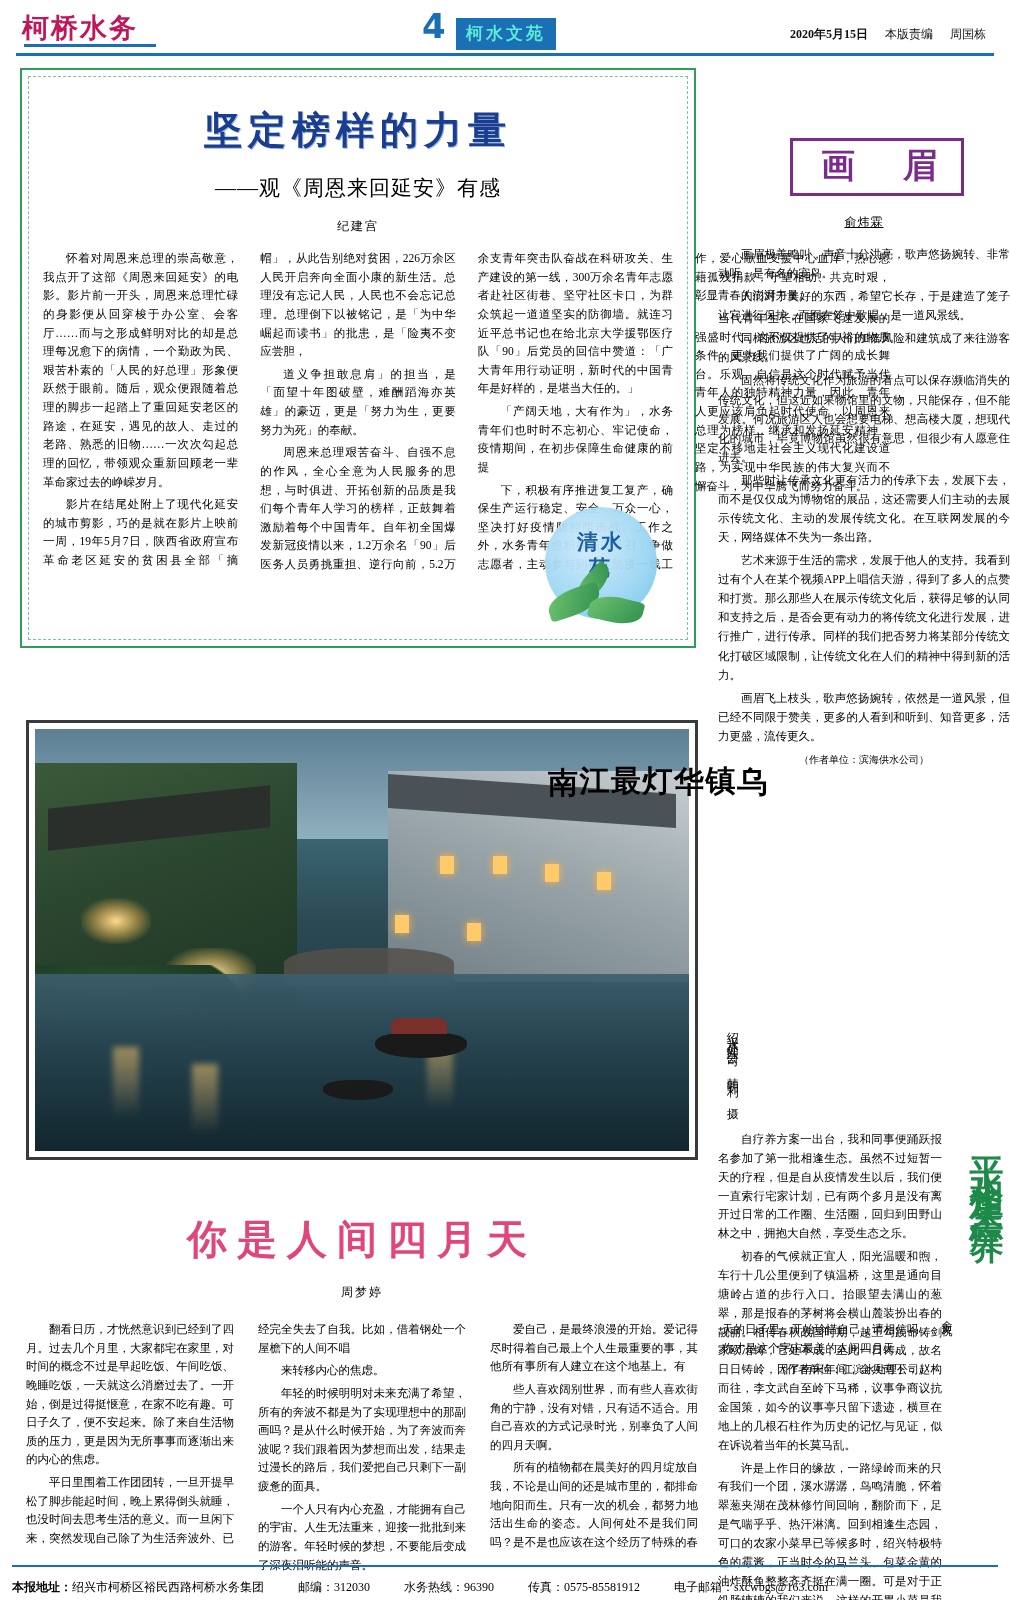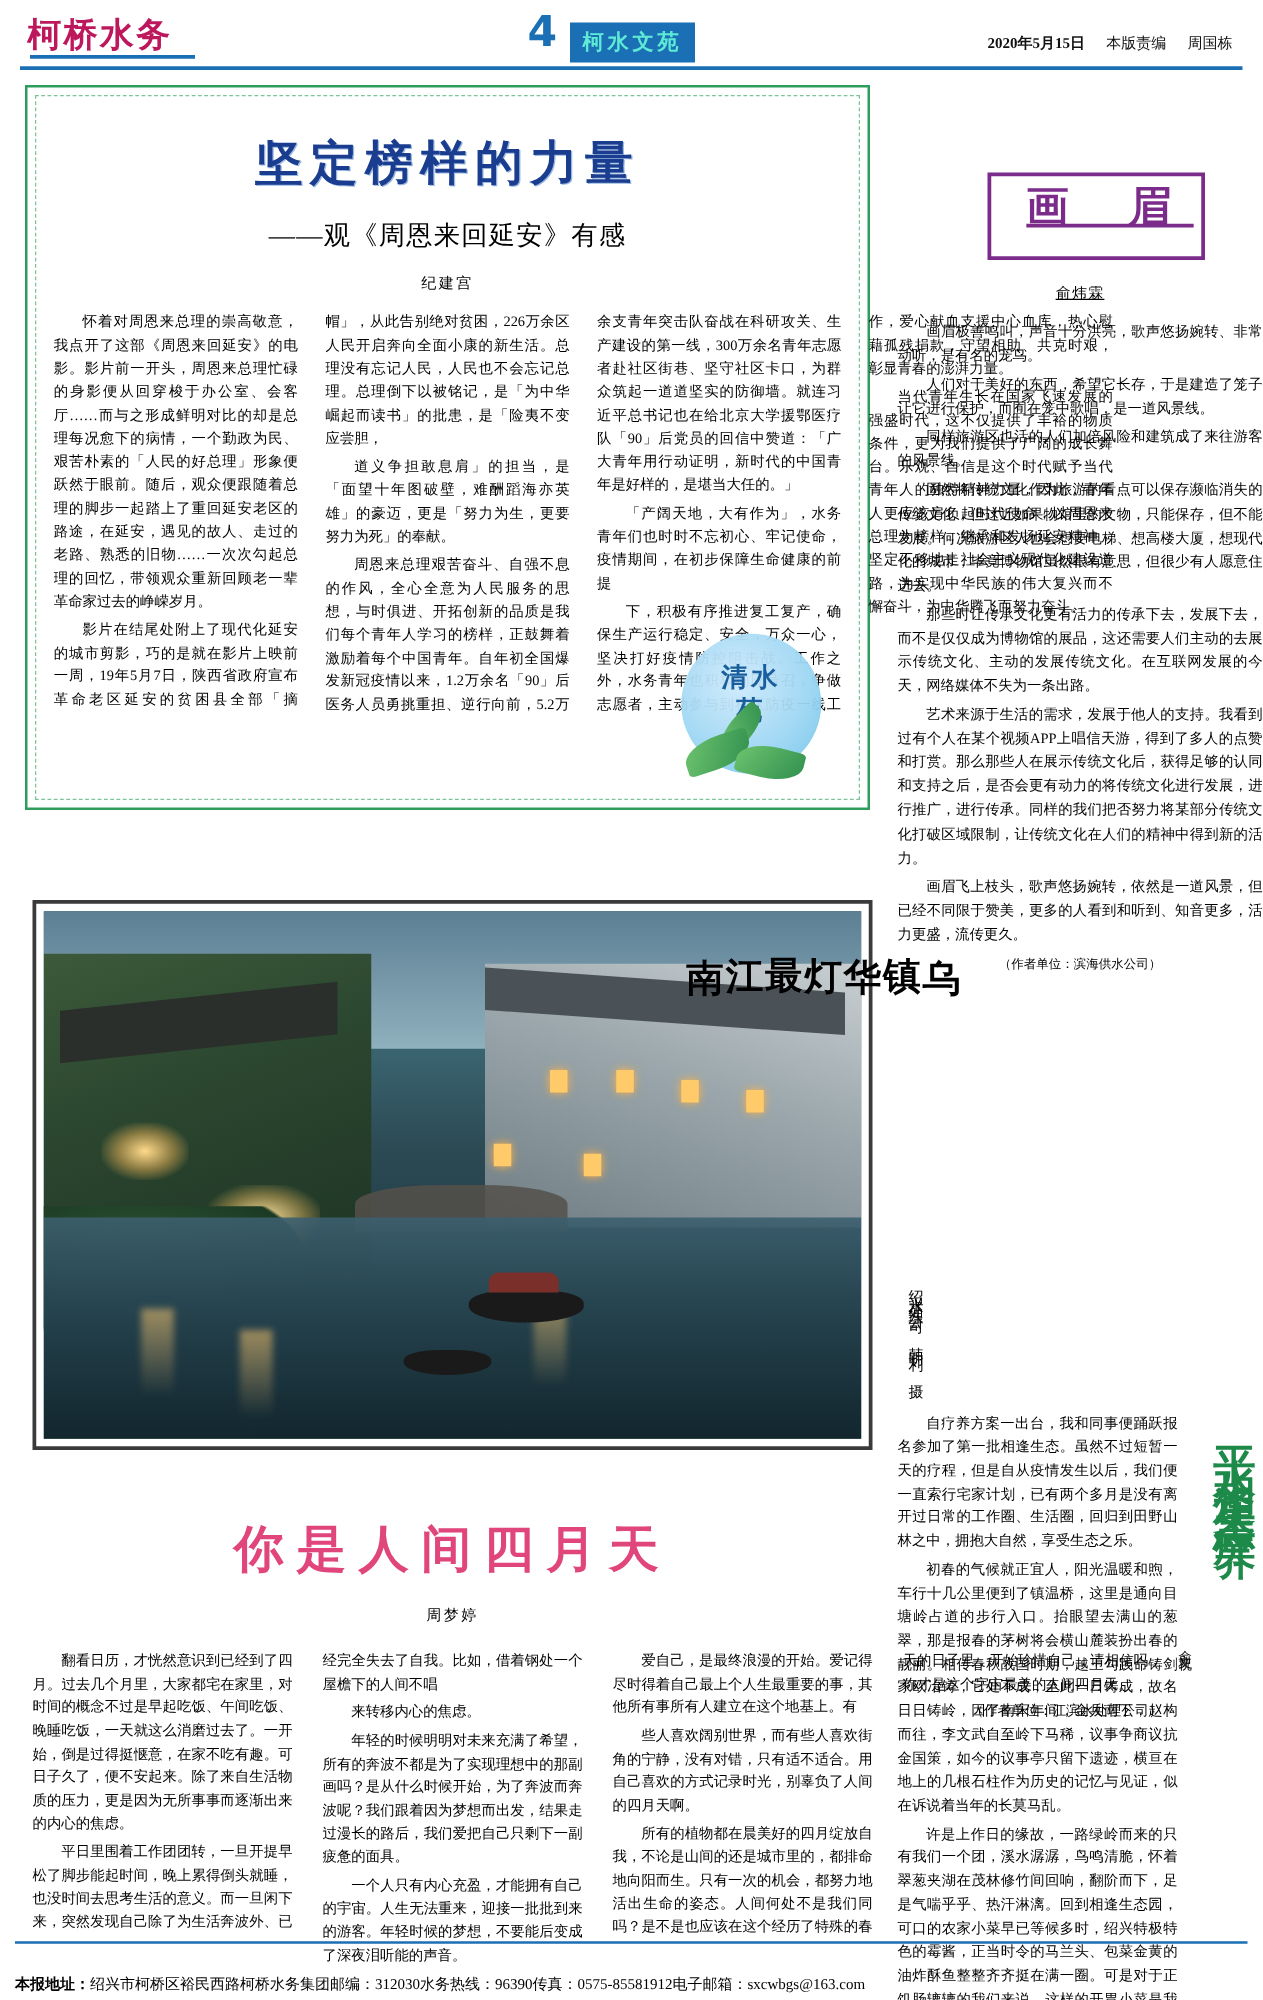--- a/index.html
+++ b/index.html
@@ -119,24 +119,23 @@
     font-family:"DejaVu Serif", serif;
     font-size:34px; font-weight:bold;
     color:#7b2b8a;
     letter-spacing:26px;
     text-indent:26px;
     margin-top:70px;
   }
   .r-title .box {
     display:inline-block;
     border:3px solid #7b2b8a;
-    padding:2px 6px 16px 10px;
+    padding:2px 6px 4px 10px;
     letter-spacing:18px;
     text-indent:18px;
-    text-decoration:underline;
   }
   .r-byline { text-align:center; font-size:12px; margin-top:18px; letter-spacing:1px;text-decoration:underline; }
   .r-body {
     margin-top:14px;
     font-size:11.5px; line-height:1.66; text-align:justify;
     column-count:1;
   }
   .r-body p { margin:0 0 4px 0; text-indent:2em; }
   .r-sign { text-align:center; font-size:10px; margin-top:6px; }
 
@@ -237,23 +236,23 @@
   .r2-body {
     position:absolute; left:0; top:-32px; width:224px;
     font-size:11.5px; line-height:1.64; text-align:justify;
   }
   .r2-body p { margin:0 0 4px 0; text-indent:2em; }
 
   
   .footer {
     position:absolute; left:12px; right:12px; bottom:8px;
     border-top:2px solid #1a6fb5;
-    padding-top:24px;
+    padding-top:12px;
     font-size:12px;
-    display:flex; align-items:flex-start;
+    display:flex; gap:34px; align-items:flex-start;
   }
   .footer b { font-weight:bold; }
 </style>
 </head>
 <body>
 
 <div class="page">
 
   <div class="masthead">
     <div class="logo">柯桥水务</div>

